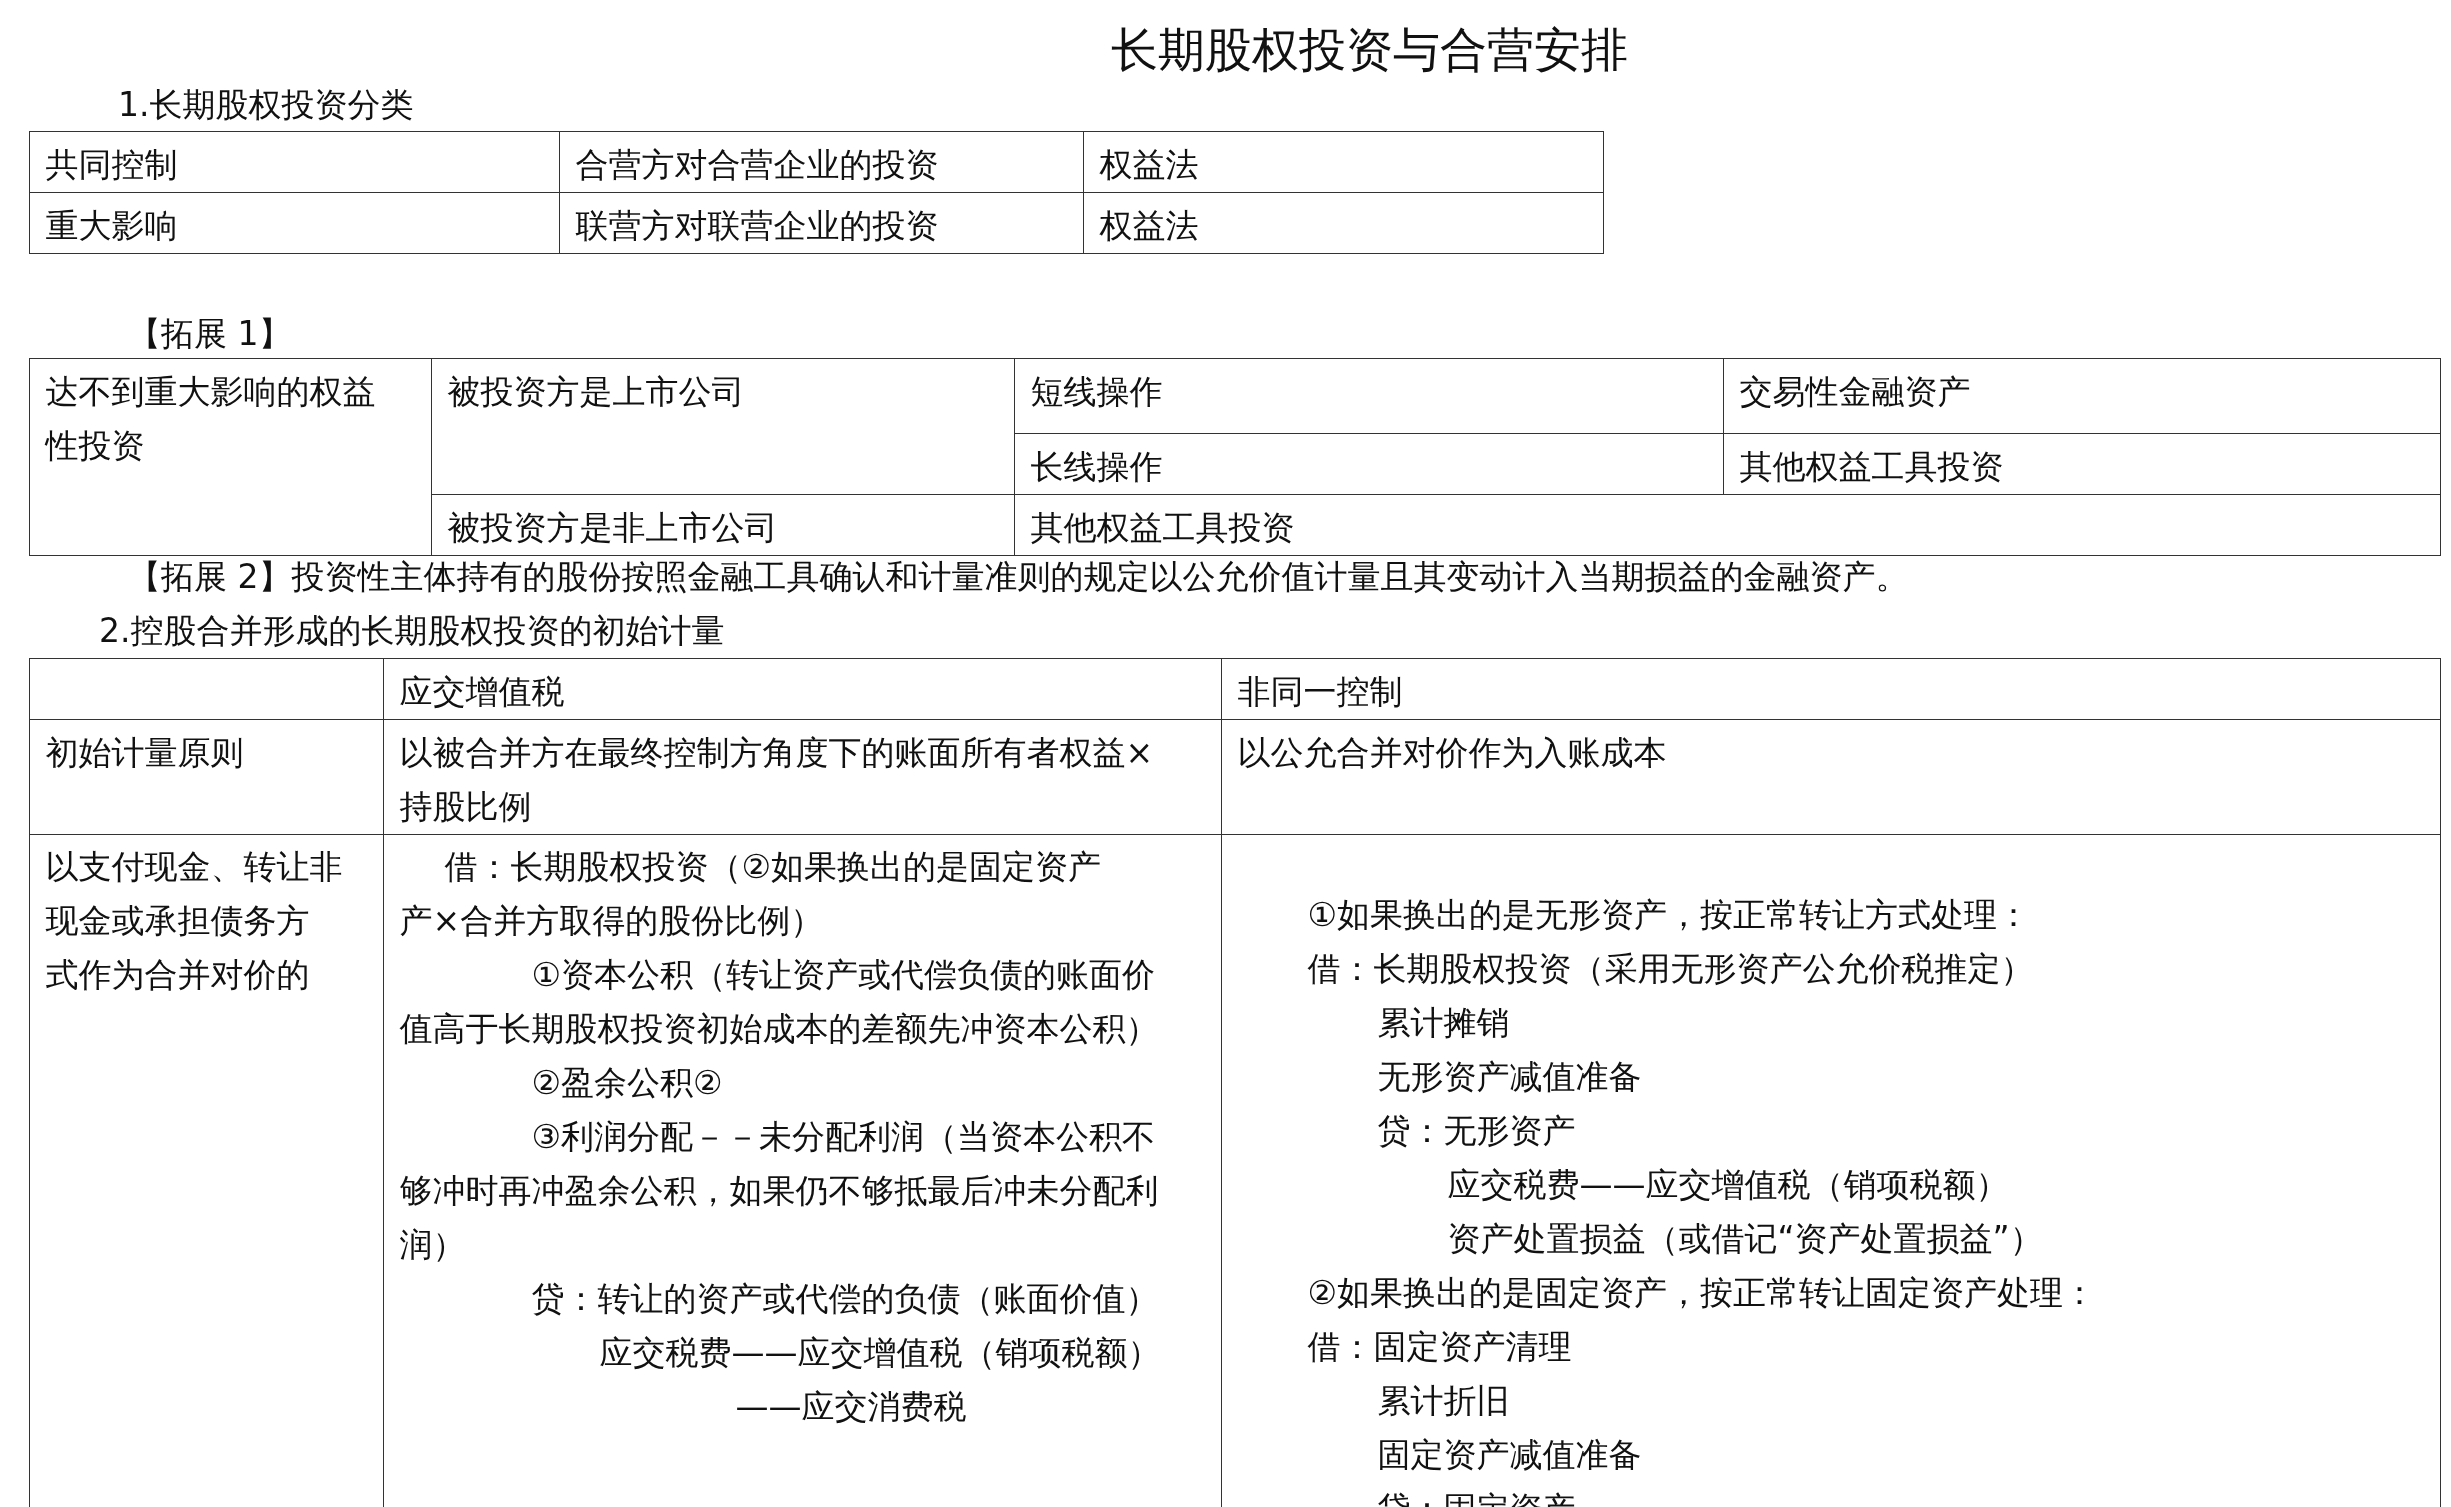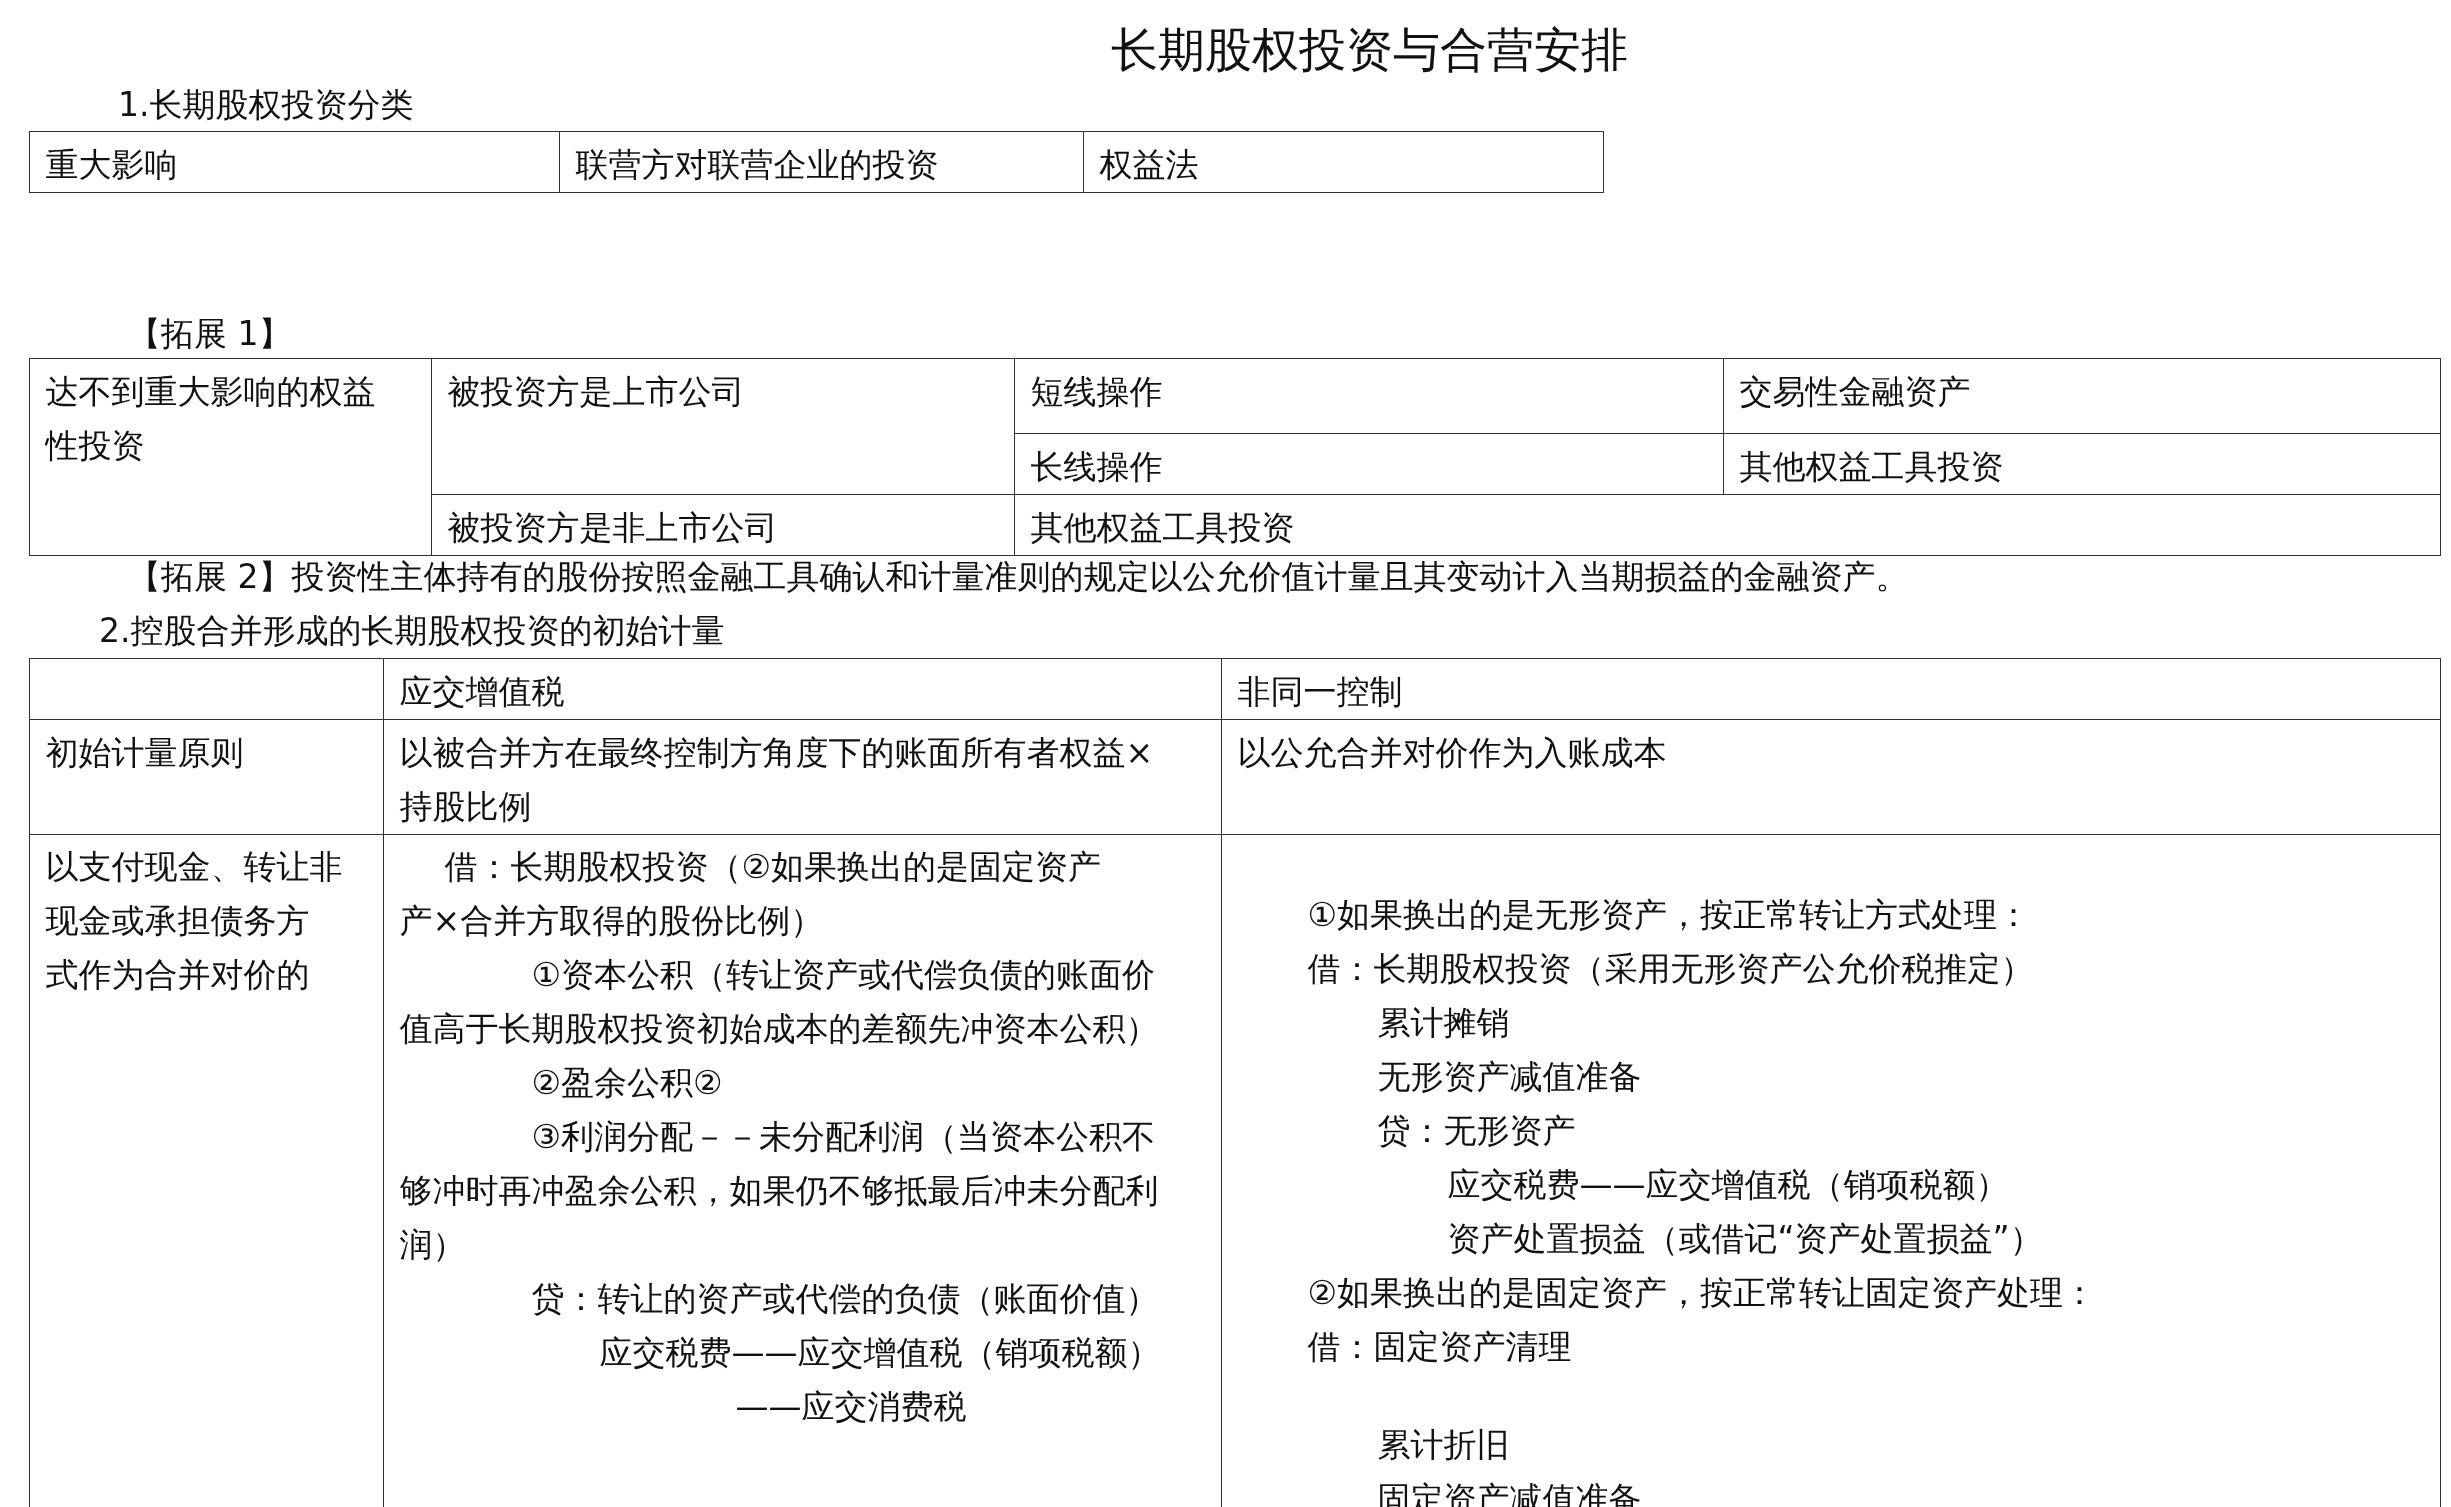--- a/index.html
+++ b/index.html
@@ -19,20 +19,25 @@
 
 <div class="abs h" style="left:118px;top:82px;">1.长期股权投资分类</div>
 
 <table style="left:29px;top:131px;width:1574px;">
   <colgroup>
       <col style="width:530px">
       <col style="width:524px">
       <col style="width:520px">
     </colgroup>
   <tbody>
+  <tr style="height:57px">
+    <td>共同控制</td>
+    <td>合营方对合营企业的投资</td>
+    <td>权益法</td>
+  </tr>
   <tr style="height:57px">
     <td>重大影响</td>
     <td>联营方对联营企业的投资</td>
     <td>权益法</td>
   </tr>
 </tbody>
   </table>
 
 <div class="abs h" style="left:128px;top:311px;">【拓展 1】</div>
 
@@ -110,20 +115,20 @@
     <td id="diff-entries">
           <span class="line" style="padding-left: 70px; margin-top: 48px;">①如果换出的是无形资产，按正常转让方式处理：</span>
           <span class="line" style="padding-left: 70px;">借：长期股权投资（采用无形资产公允价税推定）</span>
           <span class="line" style="padding-left: 140px;">累计摊销</span>
           <span class="line" style="padding-left: 140px;">无形资产减值准备</span>
           <span class="line" style="padding-left: 140px;">贷：无形资产</span>
           <span class="line" style="padding-left: 210px;">应交税费——应交增值税（销项税额）</span>
           <span class="line" style="padding-left: 210px;">资产处置损益（或借记“资产处置损益”）</span>
           <span class="line" style="padding-left: 70px;">②如果换出的是固定资产，按正常转让固定资产处理：</span>
           <span class="line" style="padding-left: 70px;">借：固定资产清理</span>
-          <span class="line" style="padding-left: 140px; margin-top: 44px;">累计折旧</span>
+          <span class="line" style="padding-left: 140px;">累计折旧</span>
           <span class="line" style="padding-left: 140px;">固定资产减值准备</span>
           <span class="line" style="padding-left: 140px;">贷：固定资产</span>
         </td>
   </tr>
 </tbody>
   </table>
 
 
 </body></html>

